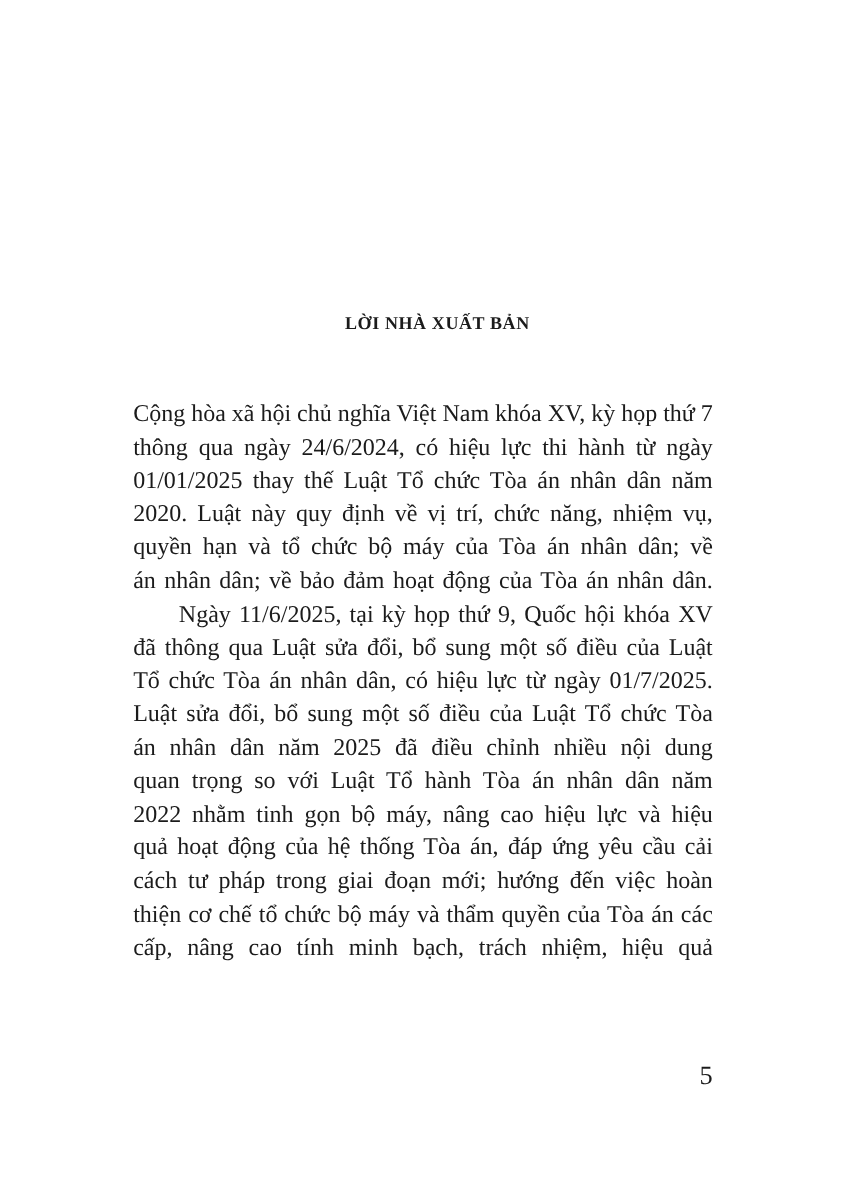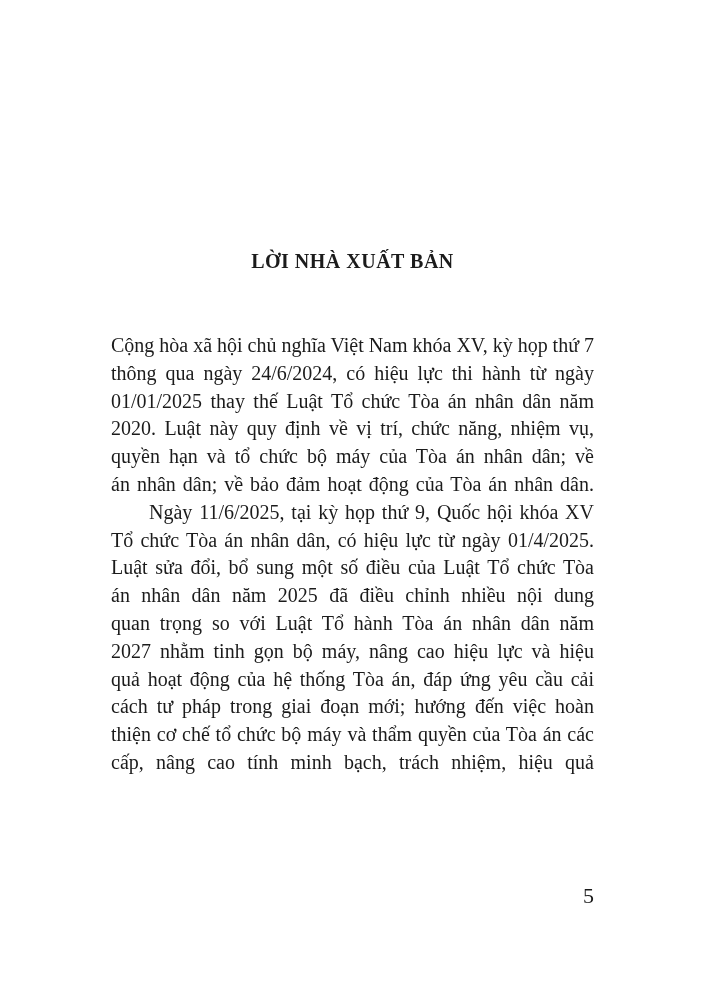--- a/index.html
+++ b/index.html
@@ -17,23 +17,23 @@
   .page {
     position: absolute;
     inset: 0;
     background: #ffffff;
   }
   .title {
     position: absolute;
     left: 111px;
     top: 249px;
     width: 483px;
-    margin: 0;
+    margin: 12px;
     text-align: center;
-    font-size: 20px;
+    font-size: 15px;
     line-height: 1.25;
     font-weight: bold;
     letter-spacing: 0.5px;
     color: #1b1b1b;
   }
   .body-text {
     position: absolute;
     left: 111px;
     top: 332px;
     width: 483px;
@@ -72,25 +72,26 @@
       <div>
         <div class="line">Cộng hòa xã hội chủ nghĩa Việt Nam khóa XV, kỳ họp thứ 7</div>
         <div class="line">thông qua ngày 24/6/2024, có hiệu lực thi hành từ ngày</div>
         <div class="line">01/01/2025 thay thế Luật Tổ chức Tòa án nhân dân năm</div>
         <div class="line">2020. Luật này quy định về vị trí, chức năng, nhiệm vụ,</div>
         <div class="line">quyền hạn và tổ chức bộ máy của Tòa án nhân dân; về</div>
         <div class="line">án nhân dân; về bảo đảm hoạt động của Tòa án nhân dân.</div>
       </div>
       <div>
         <div class="line indent">Ngày 11/6/2025, tại kỳ họp thứ 9, Quốc hội khóa XV</div>
-        <div class="line">Tổ chức Tòa án nhân dân, có hiệu lực từ ngày 01/4/2025.</div>
+        <div class="line">đã thông qua Luật sửa đổi, bổ sung một số điều của Luật</div>
+        <div class="line">Tổ chức Tòa án nhân dân, có hiệu lực từ ngày 01/7/2025.</div>
         <div class="line">Luật sửa đổi, bổ sung một số điều của Luật Tổ chức Tòa</div>
         <div class="line">án nhân dân năm 2025 đã điều chỉnh nhiều nội dung</div>
         <div class="line">quan trọng so với Luật Tổ hành Tòa án nhân dân năm</div>
-        <div class="line">2027 nhằm tinh gọn bộ máy, nâng cao hiệu lực và hiệu</div>
+        <div class="line">2022 nhằm tinh gọn bộ máy, nâng cao hiệu lực và hiệu</div>
         <div class="line">quả hoạt động của hệ thống Tòa án, đáp ứng yêu cầu cải</div>
         <div class="line">cách tư pháp trong giai đoạn mới; hướng đến việc hoàn</div>
         <div class="line">thiện cơ chế tổ chức bộ máy và thẩm quyền của Tòa án các</div>
         <div class="line">cấp, nâng cao tính minh bạch, trách nhiệm, hiệu quả</div>
       </div>
     </div>
 
   <div class="page-number">5</div>
 </div>
 

